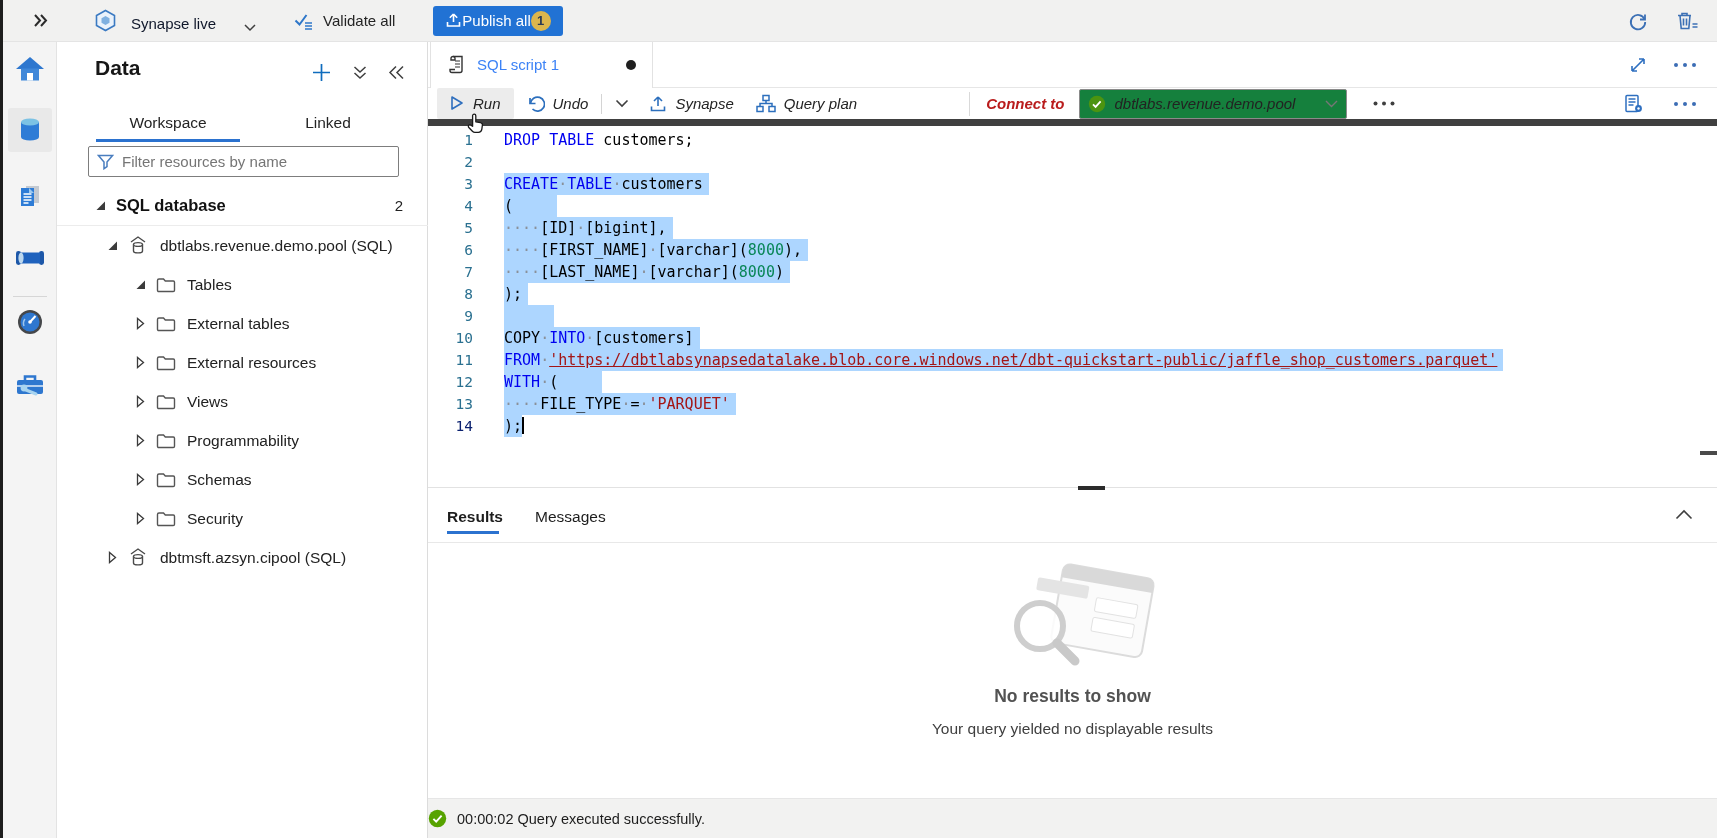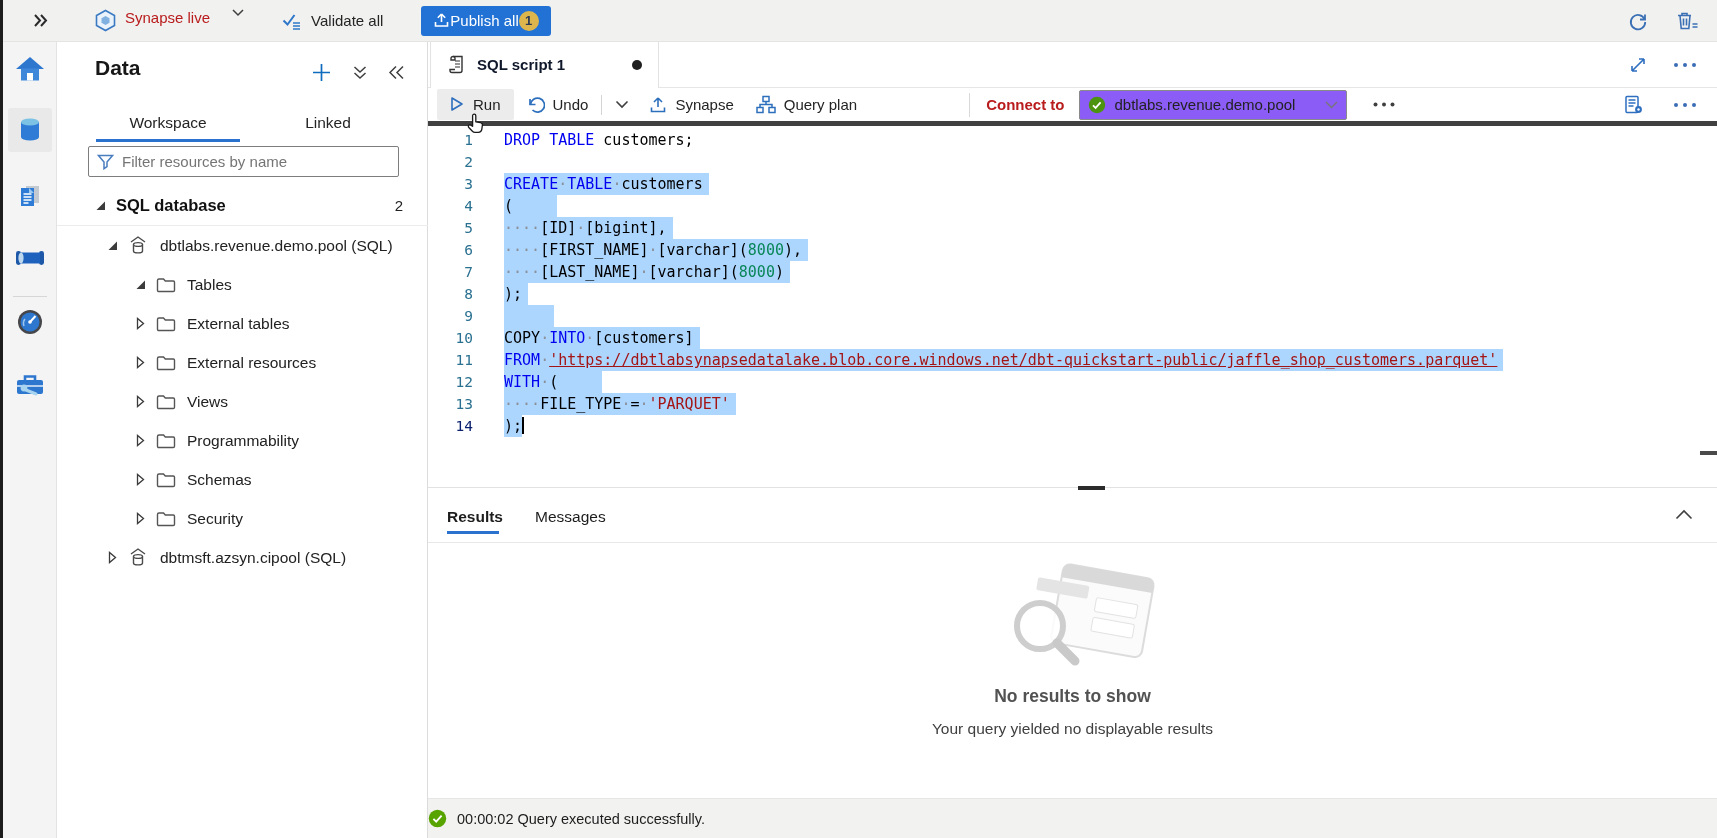--- a/index.html
+++ b/index.html
@@ -5,21 +5,21 @@
   * { margin:0; padding:0; box-sizing:border-box; }
   html,body { width:1717px; height:838px; overflow:hidden; }
   body { font-family:"Liberation Sans", sans-serif; background:#fff; color:#242424; }
   .app { position:relative; width:1717px; height:838px; background:#fff; }
 
   
   .topbar { position:absolute; left:0; top:0; width:1717px; height:42px;
     background:#f1f1f0; border-bottom:1px solid #e4e4e4; display:flex; align-items:center; }
   .edge-strip { position:absolute; left:0; top:0; width:3px; height:838px; background:#1d1d1d; z-index:50; }
   .tb-expand { margin-left:31px; display:flex; }
-  .tb-mode { margin-left:44px; display:flex; align-items:flex-start; gap:8px; font-size:15px; color:#b91c1c; cursor:default; }
+  .tb-mode { margin-left:44px; display:flex; align-items:flex-end; gap:14px; font-size:15px; color:#0f172a; cursor:default; }
   .tb-validate { margin-left:38px; display:flex; align-items:center; gap:9px; font-size:15px; }
   .btn-publish { margin-left:38px; height:30px; padding:0 12px; background:#2172d4; border:none; border-radius:3px;
     color:#fff; font-size:15px; display:flex; align-items:center; font-family:inherit; }
   .badge { width:20px; height:20px; border-radius:50%; background:#dcb64d; color:#2c3a55; font-size:13px; font-weight:bold;
     display:flex; align-items:center; justify-content:center; }
   .tb-right { margin-left:auto; display:flex; align-items:center; gap:26px; padding-right:18px; }
 
   
   .rail { position:absolute; left:3px; top:42px; width:54px; height:796px; background:#f4f4f4; border-right:1px solid #e3e3e3; }
   .rail-item { position:absolute; left:5px; width:44px; height:44px; border-radius:3px; display:flex; align-items:center; justify-content:center; }
@@ -47,35 +47,35 @@
   .t-pool { padding-left:48px; }
   .t-pool .icon { margin:0 10px 0 8px; display:flex; }
   .t-folder { padding-left:76px; }
   .t-folder .icon { margin:0 11px 0 9px; display:flex; }
 
   
   .main { position:absolute; left:428px; top:42px; width:1289px; height:796px; background:#fff; }
   .tabrow { position:absolute; left:0; top:0; width:1289px; height:46px; border-bottom:1px solid #e6e6e6; display:flex; align-items:center; }
   .doc-tab { height:46px; margin-left:2px; padding:0 16px; background:#fff; border-left:1px solid #e2e2e2; border-right:1px solid #e2e2e2;
     display:flex; align-items:center; gap:11px; position:relative; z-index:2; }
-  .doc-tab .title { font-size:15px; font-weight:bold; color:#0f172a; margin-right:56px; }
+  .doc-tab .title { font-size:15px; font-weight:normal; color:#3b82f6; margin-right:56px; }
   .dirty-dot { width:10px; height:10px; border-radius:50%; background:#1f1f1f; }
   .tabrow-right { margin-left:auto; display:flex; align-items:center; gap:26px; padding-right:20px; }
 
-  .toolbar { position:absolute; left:0; top:46px; width:1289px; height:38px; border-bottom:5px solid #404040;
-    display:flex; align-items:center; font-size:15px; }
+  .toolbar { position:absolute; left:0; top:46px; width:1289px; height:38px; border-bottom:7px solid #404040;
+    display:flex; align-items:center; font-size:15px;font-style:italic; }
   .tbtn { display:flex; align-items:center; gap:8px; color:#242424; }
   .run-btn { margin-left:9px; padding:6px 13px 7px 11px; background:#ececec; border-radius:2px; }
   .undo-btn { margin-left:12px; }
   .vsep { width:1px; height:20px; background:#d4d4d4; margin:0 13px; }
   .publish-btn { margin-left:20px; }
   .qplan-btn { margin-left:22px; }
   .vsep2 { width:1px; height:24px; background:#d9d9d9; margin-left:112px; }
   .connect-label { margin-left:16px; font-weight:bold; color:#b91c1c; }
-  .pool-dd { margin-left:15px; width:268px; height:30px; border:1px solid #8a8a8a; border-radius:2px; background:#8b5cf6;
+  .pool-dd { margin-left:15px; width:268px; height:30px; border:1px solid #8a8a8a; border-radius:2px; background:#15803d;
     display:flex; align-items:center; padding:0 8px; gap:8px; }
   .pool-dd .val { flex:1; font-size:15px; color:#222; white-space:nowrap; overflow:hidden; }
   .more-dots { margin-left:26px; display:flex; }
   .toolbar-right { margin-left:auto; display:flex; align-items:center; gap:28px; padding-right:20px; }
 
   
   .editor { position:absolute; left:0; top:84px; width:1289px; height:361px; background:#fff; overflow:hidden;
     font-family:"DejaVu Sans Mono", monospace; font-size:15px; }
   .code-lines { position:absolute; left:0; top:3px; width:100%; }
   .code-line { height:22px; line-height:22px; display:flex; white-space:pre; }

